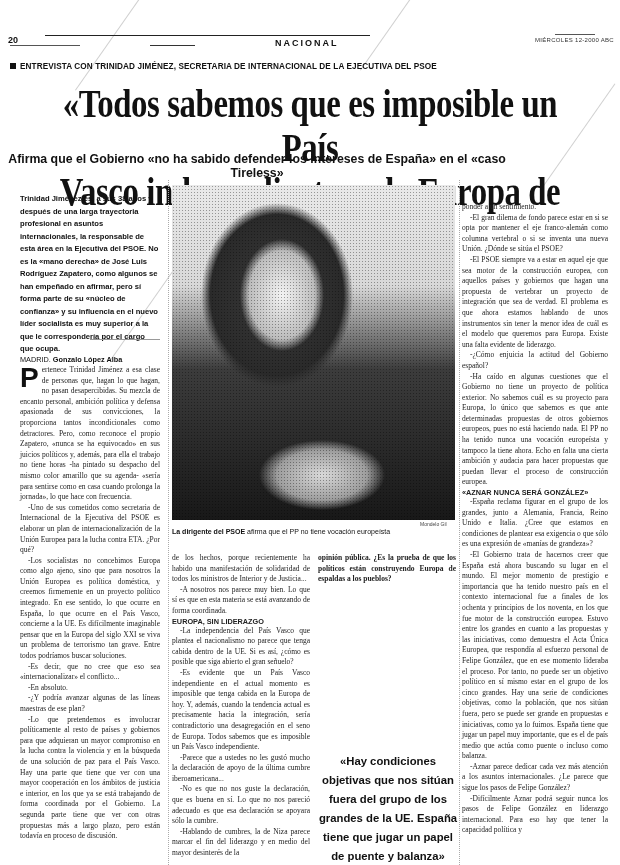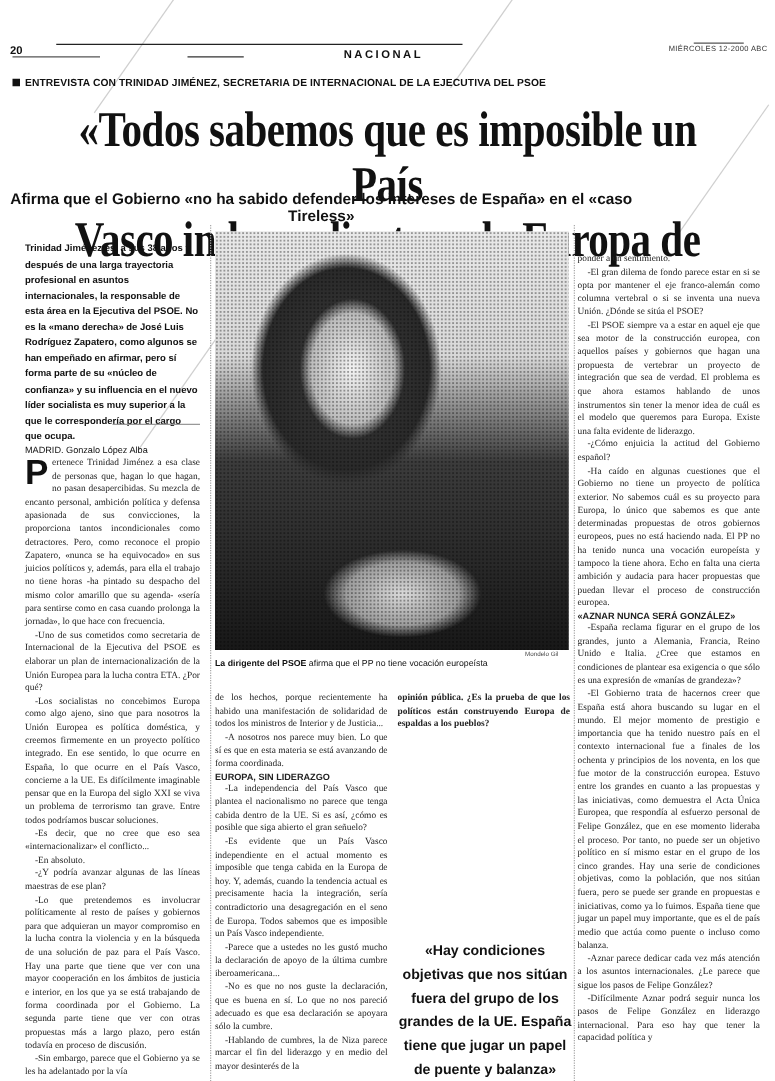--- a/index.html
+++ b/index.html
@@ -15,21 +15,21 @@
   .kicker { left: 10px; top: 62px; font: bold 8.2px "Liberation Sans", sans-serif; letter-spacing: 0.1px; }
   .kicker-bullet { display: inline-block; width: 6px; height: 6px; background: #111; margin-right: 4px; vertical-align: 0; }
   .headline { left: 0; top: 82px; width: 620px; text-align: center; font: bold 40px/44px "Liberation Serif", serif; letter-spacing: -0.5px; transform: scaleX(0.82); transform-origin: center top; }
   .subhead { left: 0; top: 152px; width: 514px; text-align: center; font: bold 12.3px "Liberation Sans", sans-serif; }
   .lead { left: 20px; top: 193px; width: 140px; font: bold 7.6px/12.5px "Liberation Sans", sans-serif; }
   .lead-rule { left: 90px; top: 339px; width: 70px; border-top: 1px solid #999; }
   .col { font: 7.5px/10.6px "Liberation Serif", serif; text-align: justify; color: #222; }
   .col p { margin: 0; text-indent: 8px; }
   .col p.noind { text-indent: 0; }
   .byline { left: 20px; top: 355px; font: 7.3px "Liberation Sans", sans-serif; }
-  .byline b { font-weight: normal; text-align: right; }
+  .byline b { font-weight: bold; text-align: right; }
   .dropcap { float: left; font: bold 25px/22px "Liberation Sans", sans-serif; margin: 2px 3px 0 0; background: #111; color: #111; width: 18px; height: 20px; }
   .col1 { left: 20px; top: 365px; width: 140px; }
   .vrule { left: 168px; top: 180px; height: 685px; border-left: 1px dotted #aaa; }
   .vrule2 { left: 459px; top: 180px; height: 685px; border-left: 1px dotted #aaa; }
   .photo { left: 172px; top: 185px; width: 283px; height: 335px; background:
       radial-gradient(ellipse 60px 80px at 110px 110px, #f3f3f3 0%, #bcbcbc 55%, transparent 70%),
       radial-gradient(ellipse 95px 115px at 105px 110px, #3a3a3a 0%, #2a2a2a 70%, transparent 80%),
       radial-gradient(ellipse 90px 50px at 150px 290px, #d9d9d9 0%, #9d9d9d 50%, transparent 70%),
       linear-gradient(180deg, #e9e9e9 0%, #d8d8d8 30%, #3c3c3c 55%, #181818 100%); }
   .photo::after { content: ""; position: absolute; inset: 0; background-image: radial-gradient(#000 0.6px, transparent 0.9px); background-size: 3px 3px; opacity: 0.35; }
@@ -78,21 +78,20 @@
 </div>
 
 <div class="abs col col1">
   <p class="noind"><span class="dropcap" style="background:none;color:#111;font-size:28px;line-height:22px;width:auto;height:auto;">P</span><span>ertenece Trinidad Jiménez a esa clase de personas que, hagan lo que hagan, no pasan desapercibidas. Su mezcla de encanto personal, ambición política y defensa apasionada de sus convicciones, la proporciona tantos incondicionales como detractores. Pero, como reconoce el propio Zapatero, «nunca se ha equivocado» en sus juicios políticos y, además, para ella el trabajo no tiene horas -ha pintado su despacho del mismo color amarillo que su agenda- «sería para sentirse como en casa cuando prolonga la jornada», lo que hace con frecuencia.</span></p>
   <p>-Uno de sus cometidos como secretaria de Internacional de la Ejecutiva del PSOE es elaborar un plan de internacionalización de la Unión Europea para la lucha contra ETA. ¿Por qué?</p>
   <p>-Los socialistas no concebimos Europa como algo ajeno, sino que para nosotros la Unión Europea es política doméstica, y creemos firmemente en un proyecto político integrado. En ese sentido, lo que ocurre en España, lo que ocurre en el País Vasco, concierne a la UE. Es difícilmente imaginable pensar que en la Europa del siglo XXI se viva un problema de terrorismo tan grave. Entre todos podríamos buscar soluciones.</p>
   <p>-Es decir, que no cree que eso sea «internacionalizar» el conflicto...</p>
   <p>-En absoluto.</p>
   <p>-¿Y podría avanzar algunas de las líneas maestras de ese plan?</p>
   <p>-Lo que pretendemos es involucrar políticamente al resto de países y gobiernos para que adquieran un mayor compromiso en la lucha contra la violencia y en la búsqueda de una solución de paz para el País Vasco. Hay una parte que tiene que ver con una mayor cooperación en los ámbitos de justicia e interior, en los que ya se está trabajando de forma coordinada por el Gobierno. La segunda parte tiene que ver con otras propuestas más a largo plazo, pero están todavía en proceso de discusión.</p>
-  <p>-Sin embargo, parece que el Gobierno ya se les ha adelantado por la vía</p>
 </div>
 
 <div class="abs vrule"></div>
 <div class="abs vrule2"></div>
 
 <div class="abs photo" aria-label="Retrato de Trinidad Jiménez"></div>
 <div class="abs photo-credit">Mondelo Gil</div>
 <div class="abs caption">
   <b>La dirigente del PSOE</b><span> afirma que el PP no tiene vocación europeísta</span>
 </div>

